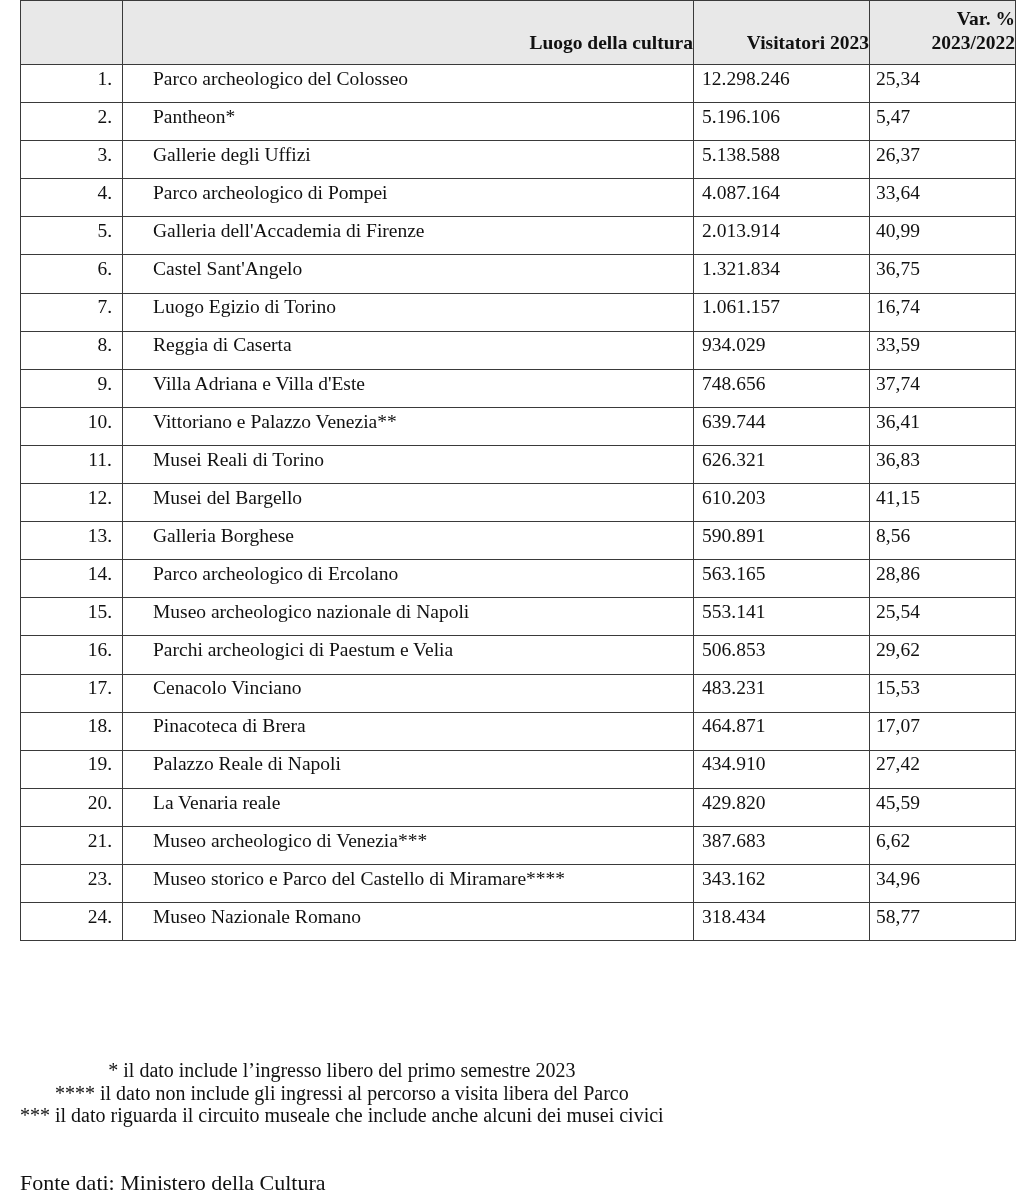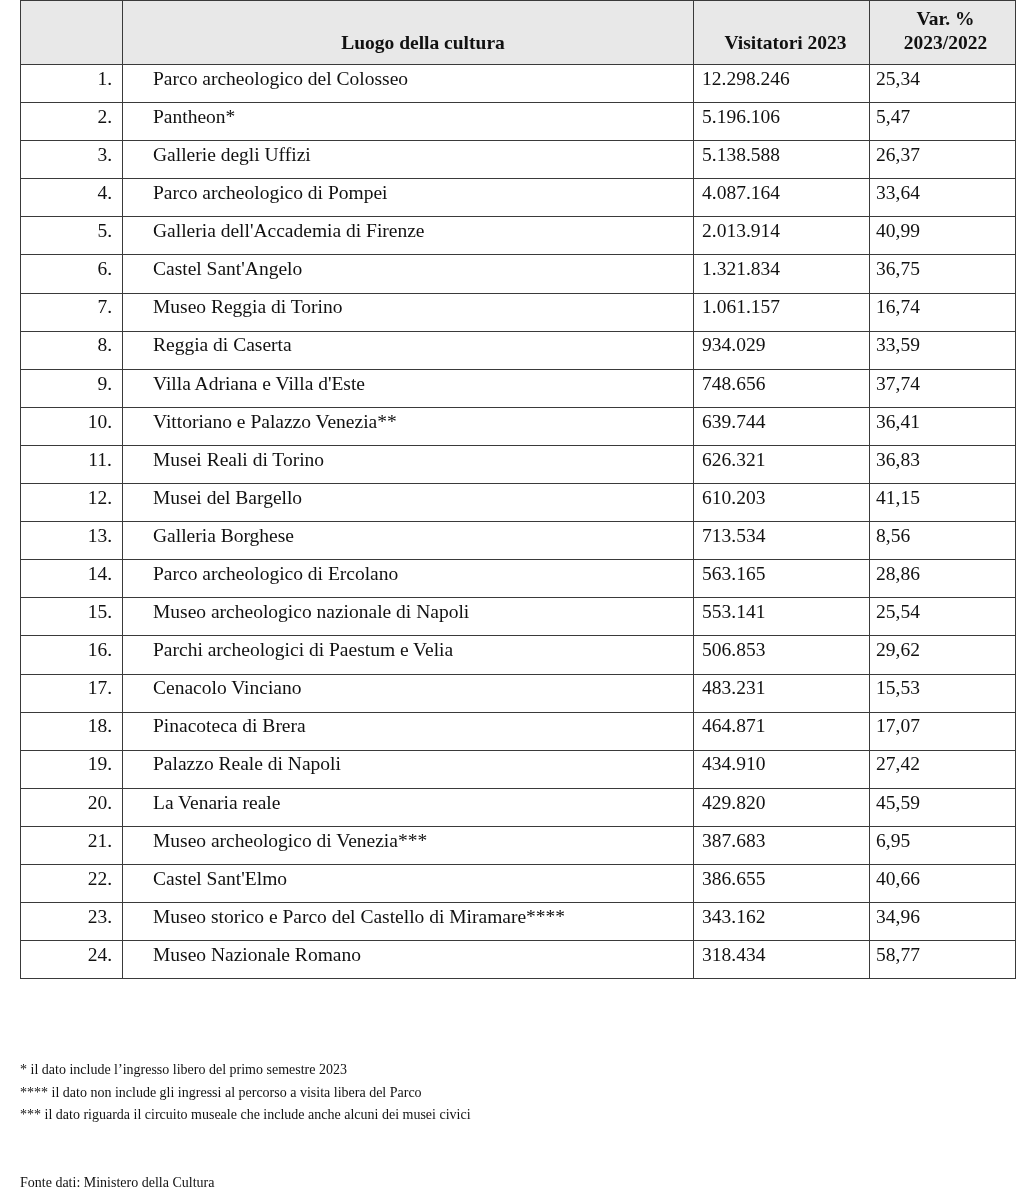--- a/index.html
+++ b/index.html
@@ -29,21 +29,21 @@
       font-size: 19.5px;
       line-height: 1;
       vertical-align: middle;
       white-space: nowrap;
       overflow: hidden;
     }
     table.ranking thead th {
       background: #e8e8e8;
       height: 64px;
       font-weight: bold;
-      text-align: center;
+      text-align: right;
       vertical-align: bottom;
       padding-bottom: 12px;
       box-sizing: border-box;
     }
     table.ranking thead th.col-var {
       line-height: 1.2;
       padding-bottom: 10px;
     }
     table.ranking tbody td {
       height: 38.1px;
@@ -66,32 +66,33 @@
     td.vis, th.col-vis {
       padding-left: 8px !important;
     }
     td.var, th.col-var {
       padding-left: 6px !important;
     }
     .notes {
       position: absolute;
       left: 20px;
       top: 1059px;
-      font-size: 14px;
+      font-size: 20px;
       line-height: 22.5px;
+      text-align: center;
     }
     .notes p {
       margin: 0;
       white-space: nowrap;
     }
     .source {
       position: absolute;
       left: 20px;
       top: 1172px;
-      font-size: 14px;
+      font-size: 22px;
       line-height: 22px;
       white-space: nowrap;
     }
   </style>
 </head>
 <body>
 
 <table class="ranking">
   <colgroup>
     <col class="c-rank">
@@ -139,21 +140,21 @@
         <td class="var">40,99</td>
       </tr>
       <tr>
         <td class="rank">6.</td>
         <td class="name">Castel Sant'Angelo</td>
         <td class="vis">1.321.834</td>
         <td class="var">36,75</td>
       </tr>
       <tr>
         <td class="rank">7.</td>
-        <td class="name">Museo Reggia di Torino</td>
+        <td class="name">Luogo Egizio di Torino</td>
         <td class="vis">1.061.157</td>
         <td class="var">16,74</td>
       </tr>
       <tr>
         <td class="rank">8.</td>
         <td class="name">Reggia di Caserta</td>
         <td class="vis">934.029</td>
         <td class="var">33,59</td>
       </tr>
       <tr>
@@ -176,21 +177,21 @@
       </tr>
       <tr>
         <td class="rank">12.</td>
         <td class="name">Musei del Bargello</td>
         <td class="vis">610.203</td>
         <td class="var">41,15</td>
       </tr>
       <tr>
         <td class="rank">13.</td>
         <td class="name">Galleria Borghese</td>
-        <td class="vis">713.534</td>
+        <td class="vis">590.891</td>
         <td class="var">8,56</td>
       </tr>
       <tr>
         <td class="rank">14.</td>
         <td class="name">Parco archeologico di Ercolano</td>
         <td class="vis">563.165</td>
         <td class="var">28,86</td>
       </tr>
       <tr>
         <td class="rank">15.</td>
@@ -225,27 +226,21 @@
       <tr>
         <td class="rank">20.</td>
         <td class="name">La Venaria reale</td>
         <td class="vis">429.820</td>
         <td class="var">45,59</td>
       </tr>
       <tr>
         <td class="rank">21.</td>
         <td class="name">Museo archeologico di Venezia***</td>
         <td class="vis">387.683</td>
-        <td class="var">6,95</td>
-      </tr>
-      <tr>
-        <td class="rank">22.</td>
-        <td class="name">Castel Sant'Elmo</td>
-        <td class="vis">386.655</td>
-        <td class="var">40,66</td>
+        <td class="var">6,62</td>
       </tr>
       <tr>
         <td class="rank">23.</td>
         <td class="name">Museo storico e Parco del Castello di Miramare****</td>
         <td class="vis">343.162</td>
         <td class="var">34,96</td>
       </tr>
       <tr>
         <td class="rank">24.</td>
         <td class="name">Museo Nazionale Romano</td>

